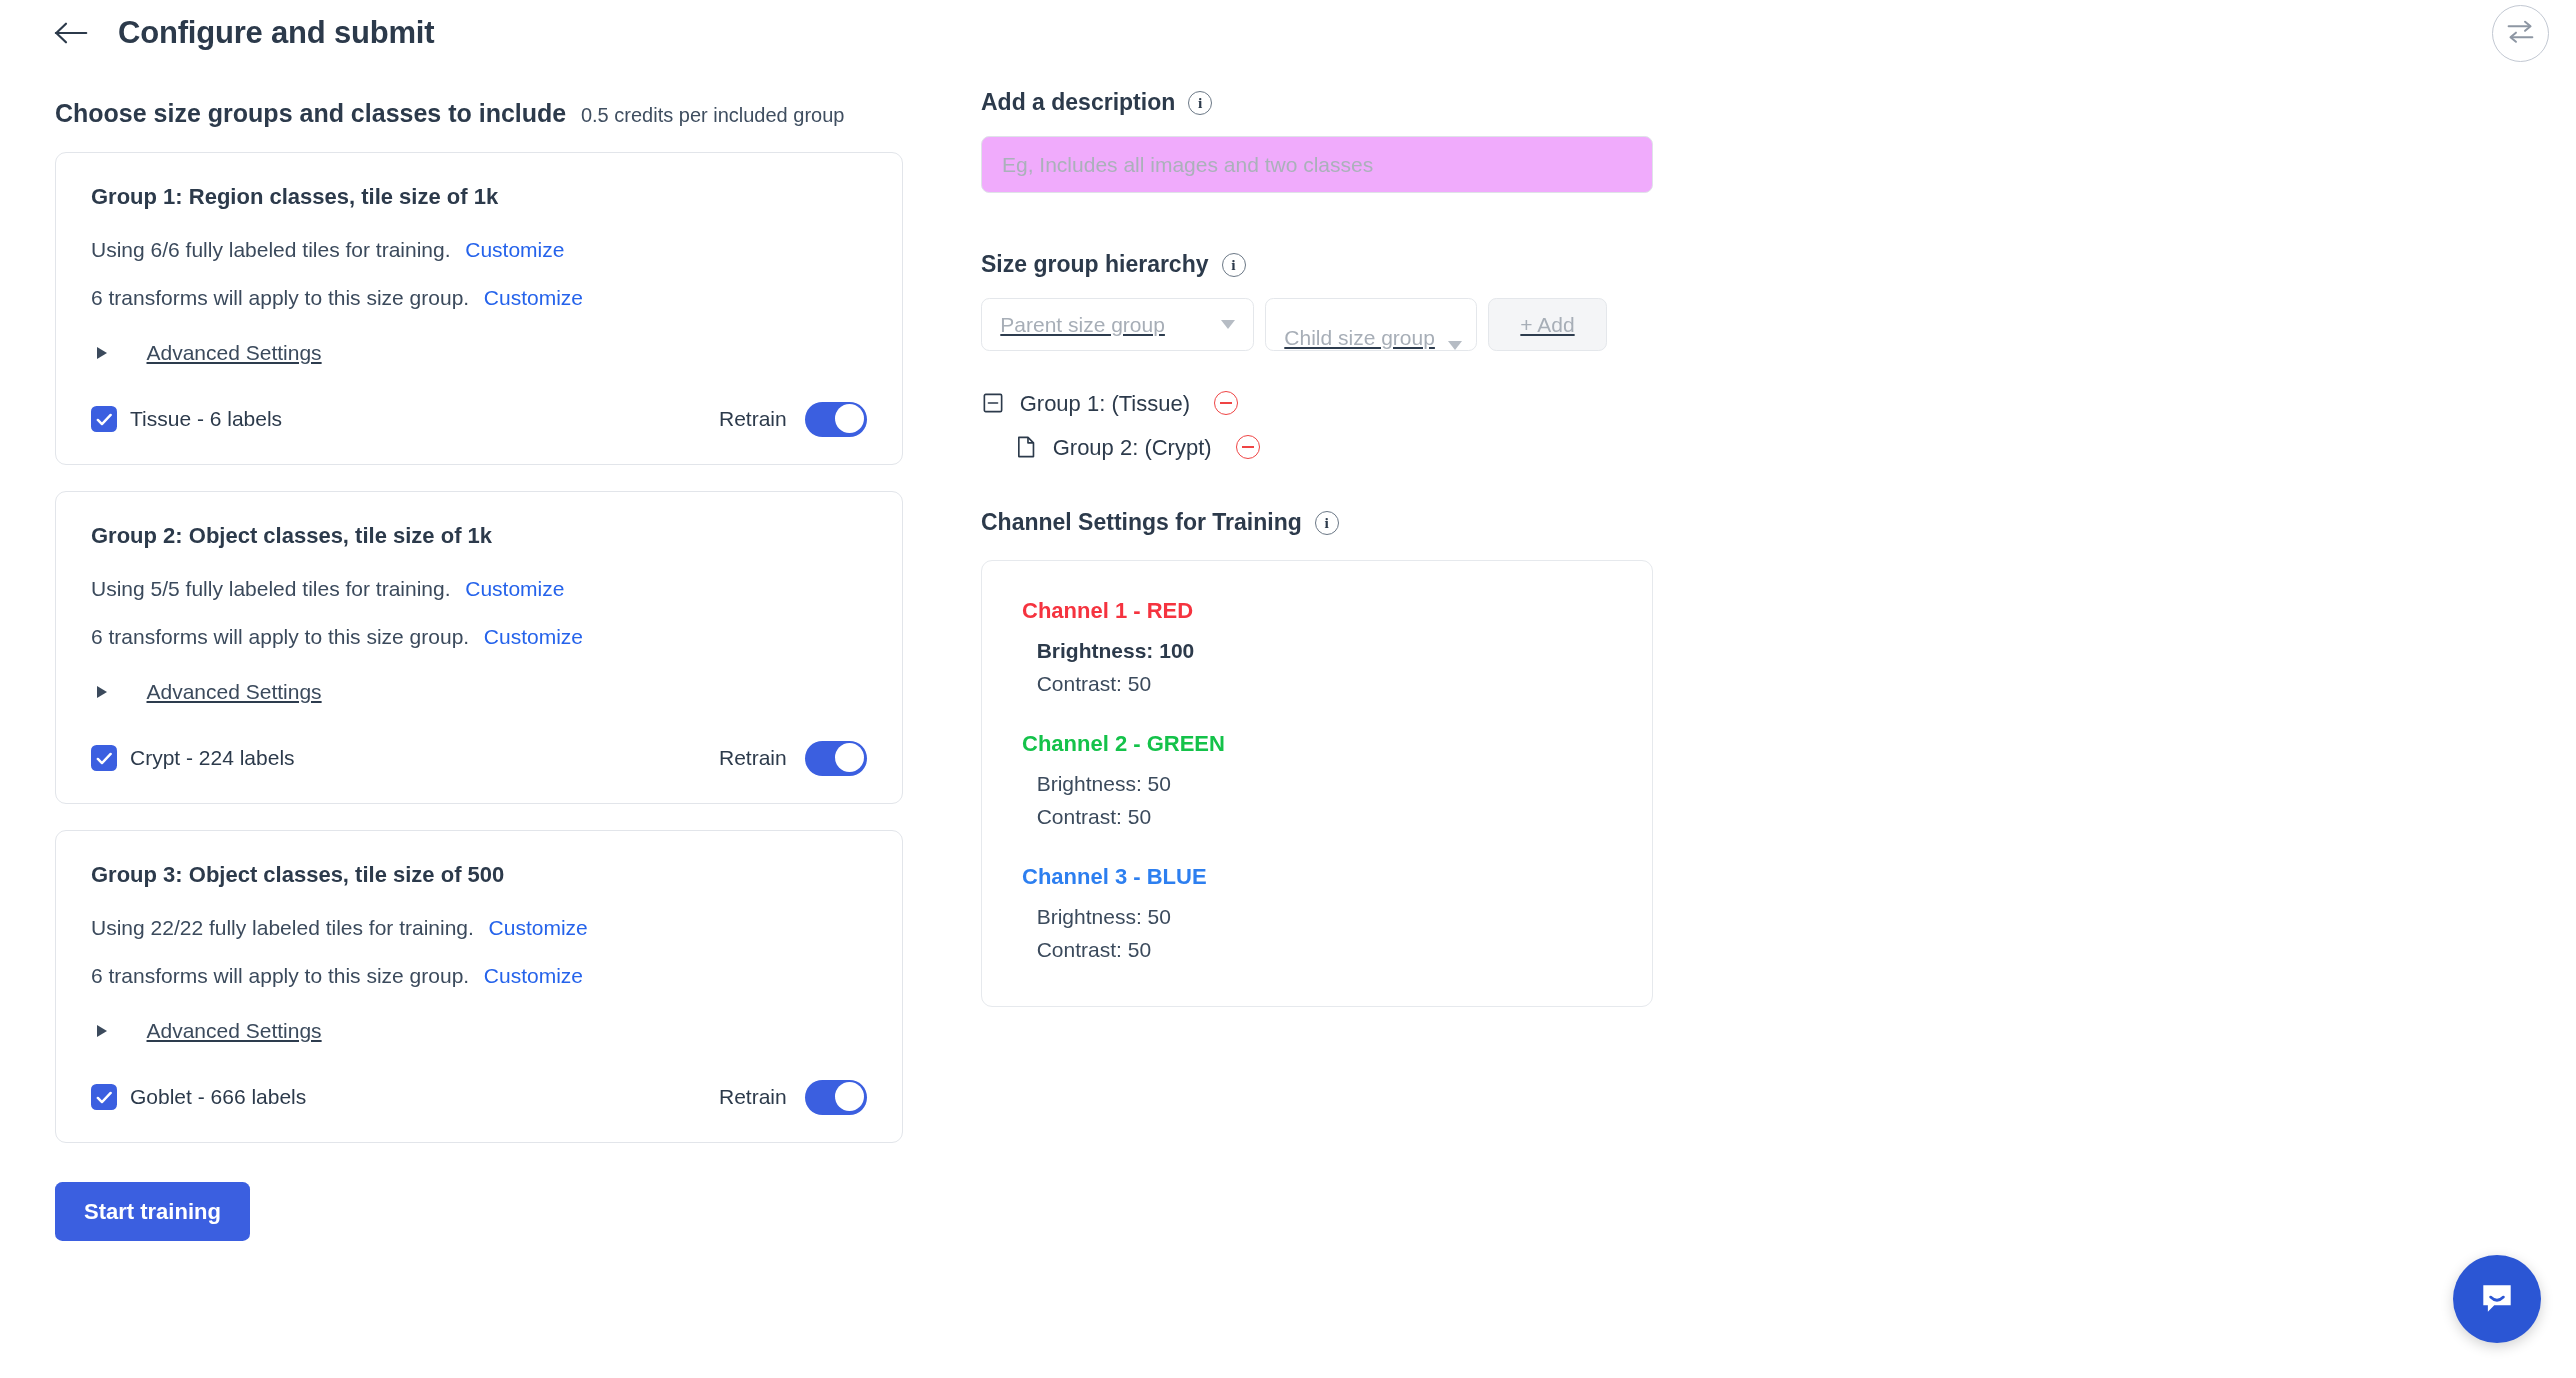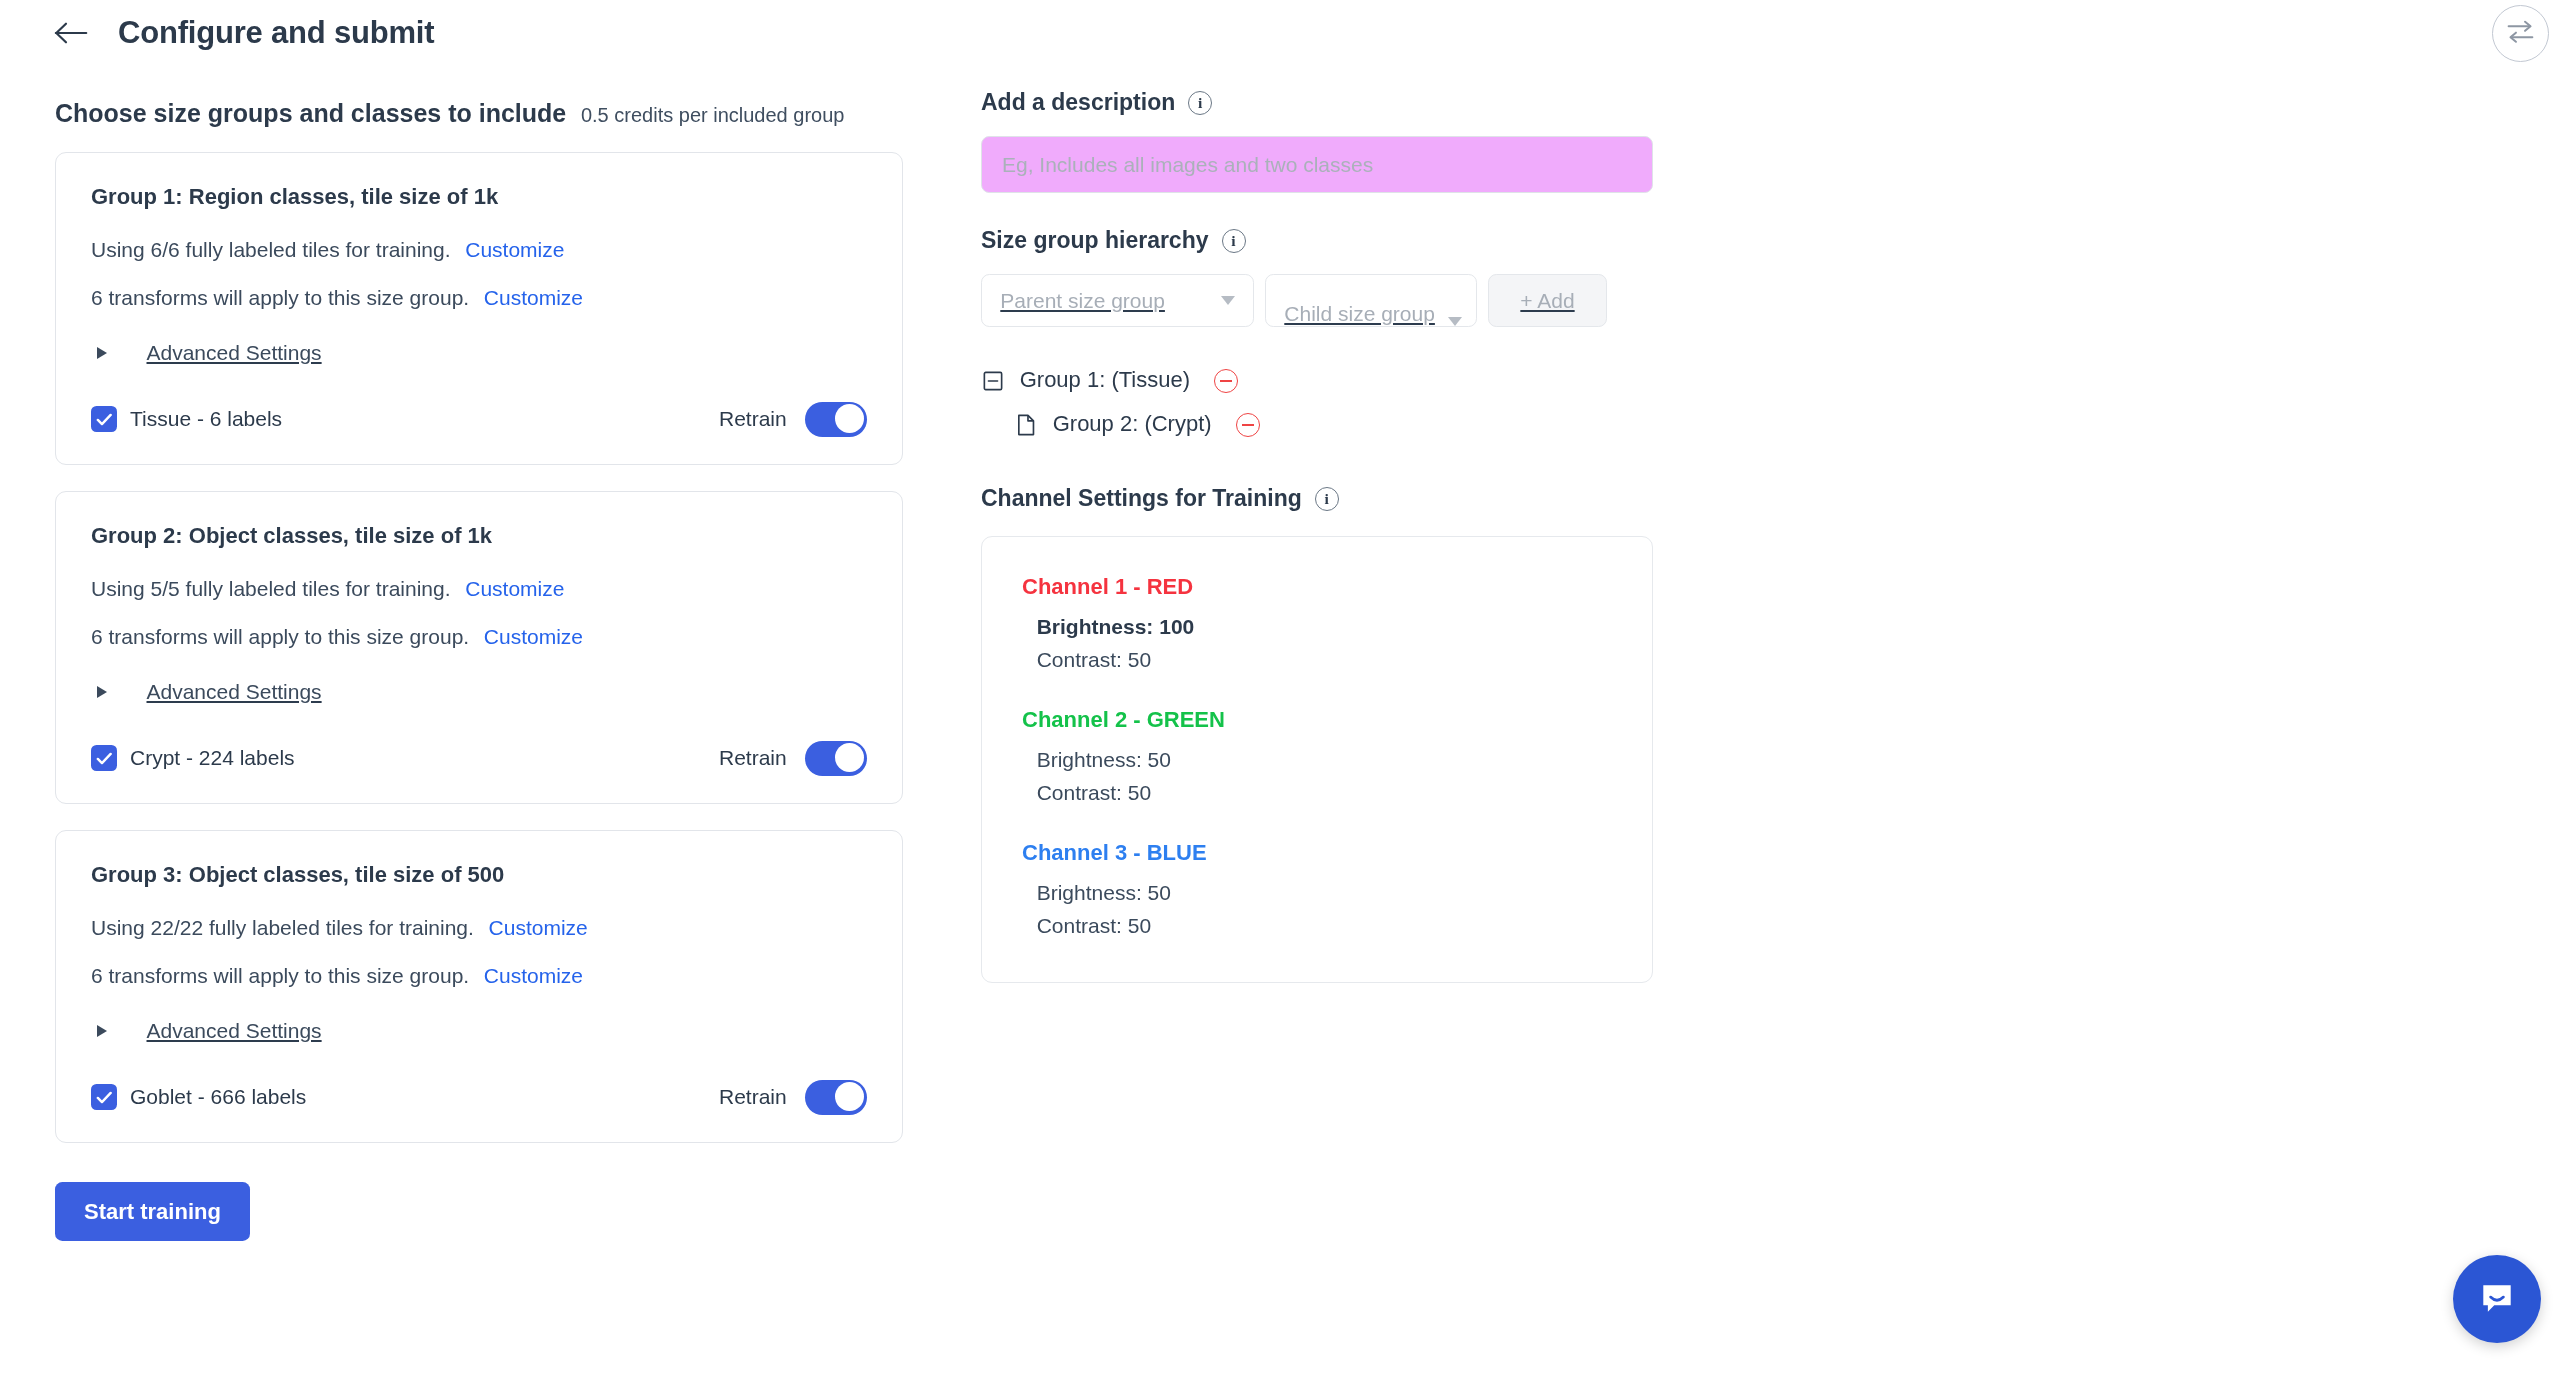--- a/index.html
+++ b/index.html
@@ -253,21 +253,21 @@
     border-radius: 8.3px;
     padding: 0 20px;
     font-family: "Liberation Sans", sans-serif;
     font-size: 21px;
     color: #2c3a4b;
     background: #f0abfc;
     outline: none;
   }
   .desc-input::placeholder { color: #aab1ba; }
 
-  .hierarchy-block { margin-top: 34px; }
+  .hierarchy-block { margin-top: 58px; }
   .selects-row {
     display: flex;
     align-items: center;
     gap: 11px;
     margin-top: 3.7px;
     text-decoration: underline;
   }
   .fake-select {
     height: 53px;
     border: 1.5px solid #e4e7eb;
@@ -303,21 +303,21 @@
     color: #a7aeb7;
     font-family: "Liberation Sans", sans-serif;
     font-size: 21px;
     cursor: pointer;
   }
 
   
   .tree { margin-top: 40px; }
   .tree-node {
     display: flex;
-    align-items: flex-end;
+    align-items: flex-start;
     gap: 14.7px;
     margin-bottom: 18.3px;
   }
   .tree-node.child { margin-left: 33px; }
   .tree-icon {
     width: 24px; height: 24px;
     display: flex;
     align-items: center;
     justify-content: center;
     flex: none;

